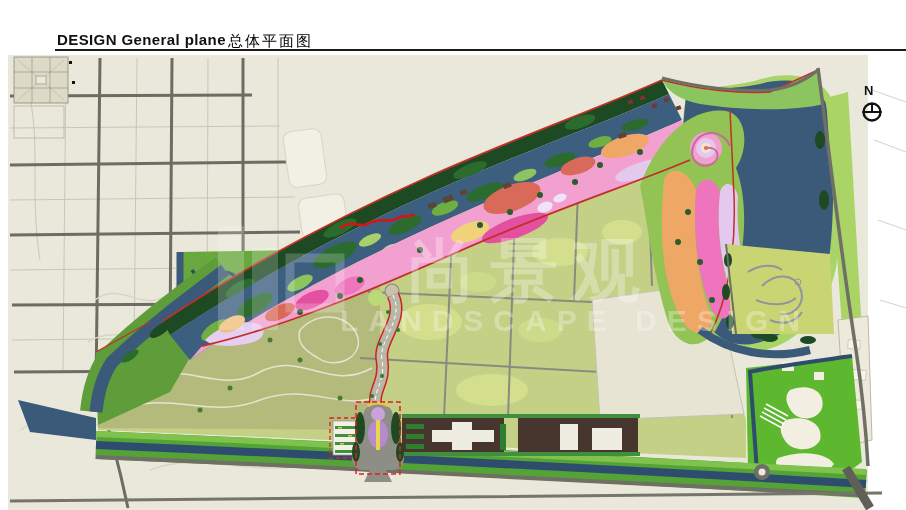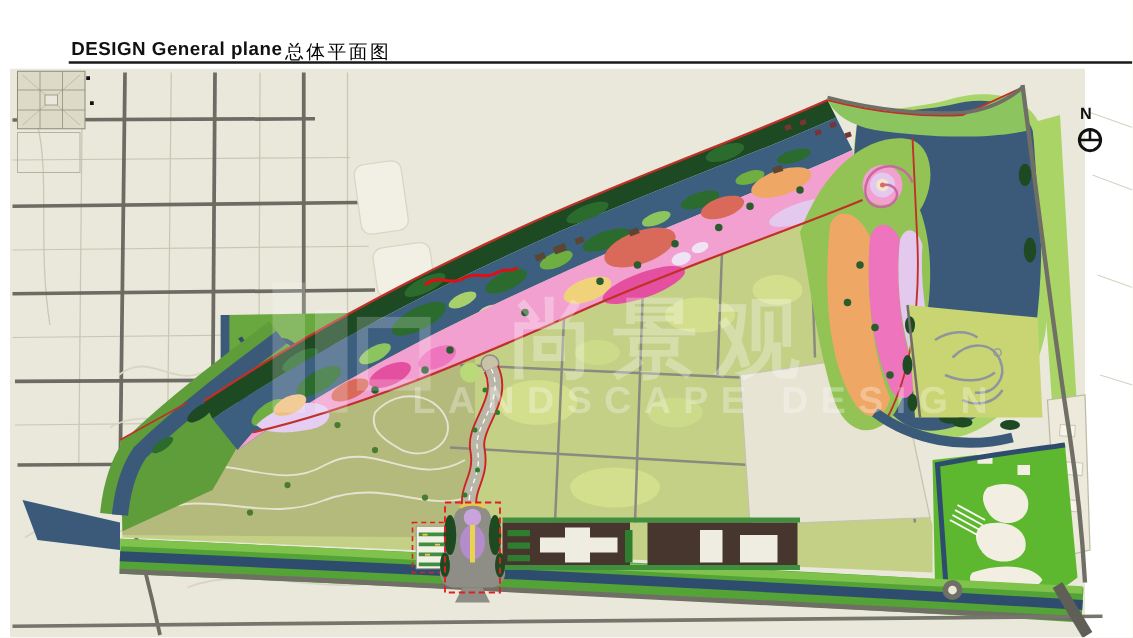--- a/index.html
+++ b/index.html
@@ -7,21 +7,21 @@
          font-family:"Liberation Sans",sans-serif;}
   .map-svg{position:absolute;left:0;top:0;}
   .hdr-en{position:absolute;left:57px;top:31px;font-size:15px;font-weight:bold;color:#111;
           letter-spacing:.4px;}
   .hdr-cn{position:absolute;left:228px;top:32px;font-size:15px;color:#000000;
           font-family:"DejaVu Serif",serif;letter-spacing:2px;}
   .hdr-rule{position:absolute;left:55px;top:49px;width:851px;height:2px;background:#1a1a1a;}
   .wm{position:absolute;pointer-events:none;white-space:nowrap;font-weight:bold;}
   .wm-cn{left:408px;top:226px;font-size:68px;letter-spacing:14px;
          color:rgba(255,255,255,.30);font-family:"DejaVu Sans",sans-serif;}
-  .wm-en{left:330px;top:304px;font-size:30px;letter-spacing:10px;
+  .wm-en{left:340px;top:304px;font-size:30px;letter-spacing:10px;
          color:rgba(255,255,255,.30);font-family:"Liberation Sans",sans-serif;}
   .compass-n{position:absolute;left:864px;top:83px;font-size:13px;font-weight:bold;color:#111;}
 </style>
 </head>
 <body>
 
 <div class="stage">
 
 <svg class="map-svg" width="906" height="510" viewBox="0 0 906 510">
 

